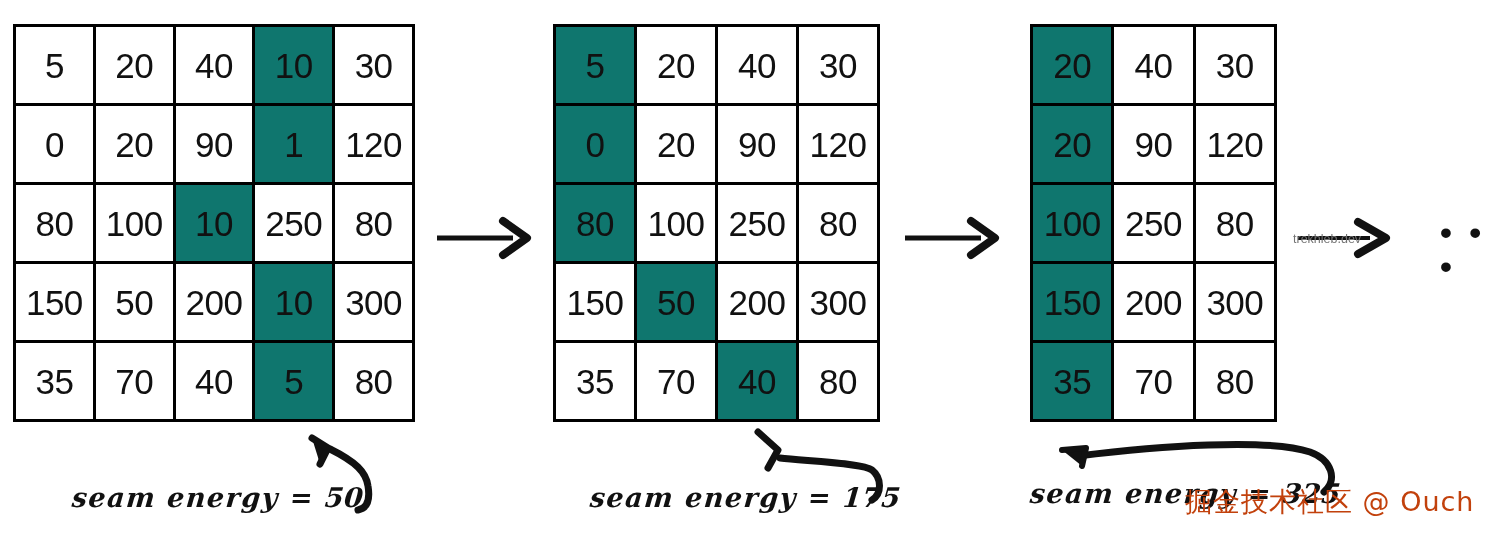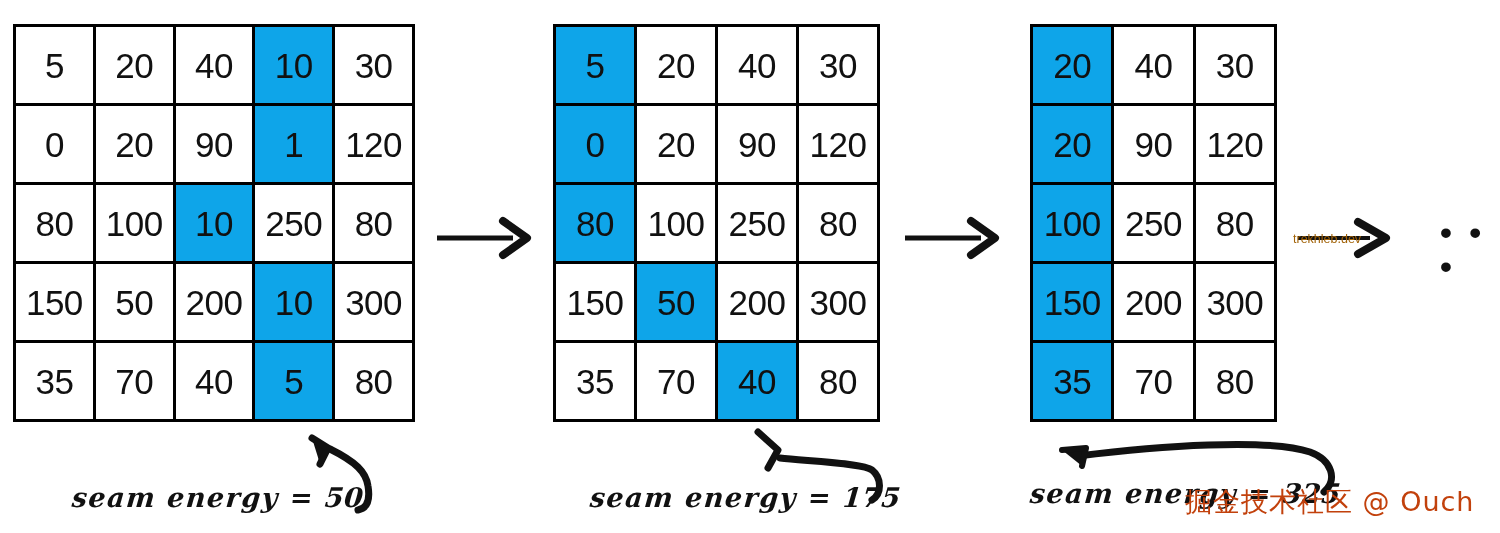--- a/index.html
+++ b/index.html
@@ -42,39 +42,39 @@
     align-items: center;
     justify-content: center;
     font-family: "Liberation Sans", sans-serif;
     font-size: 35px;
     font-weight: 400;
     color: #111111;
     letter-spacing: -0.5px;
     line-height: 1;
     overflow: hidden;
   }
-  .cell.hl { background: #0ea5e9; }
+  .cell.hl { background: #0f766e; }
 
   
   .arrow {
     position: absolute;
     height: 60px;
   }
   .arrow svg { display: block; overflow: visible; }
   .arrow.a1 { left: 437px;  top: 208px; width: 92px; }
   .arrow.a2 { left: 905px;  top: 208px; width: 92px; }
   .arrow.a3 { left: 1298px; top: 208px; width: 92px; }
 
   .dev-tag {
     position: absolute;
     left: 1293px;
     top: 232px;
     font-family: "Liberation Sans", sans-serif;
     font-size: 12.5px;
-    color: #a16207;
+    color: #737373;
     letter-spacing: 0px;
     white-space: nowrap;
   }
 
   .ellipsis {
     position: absolute;
     left: 1440px;
     top: 215px;
     font-family: "Liberation Sans", sans-serif;
     font-size: 34px;

